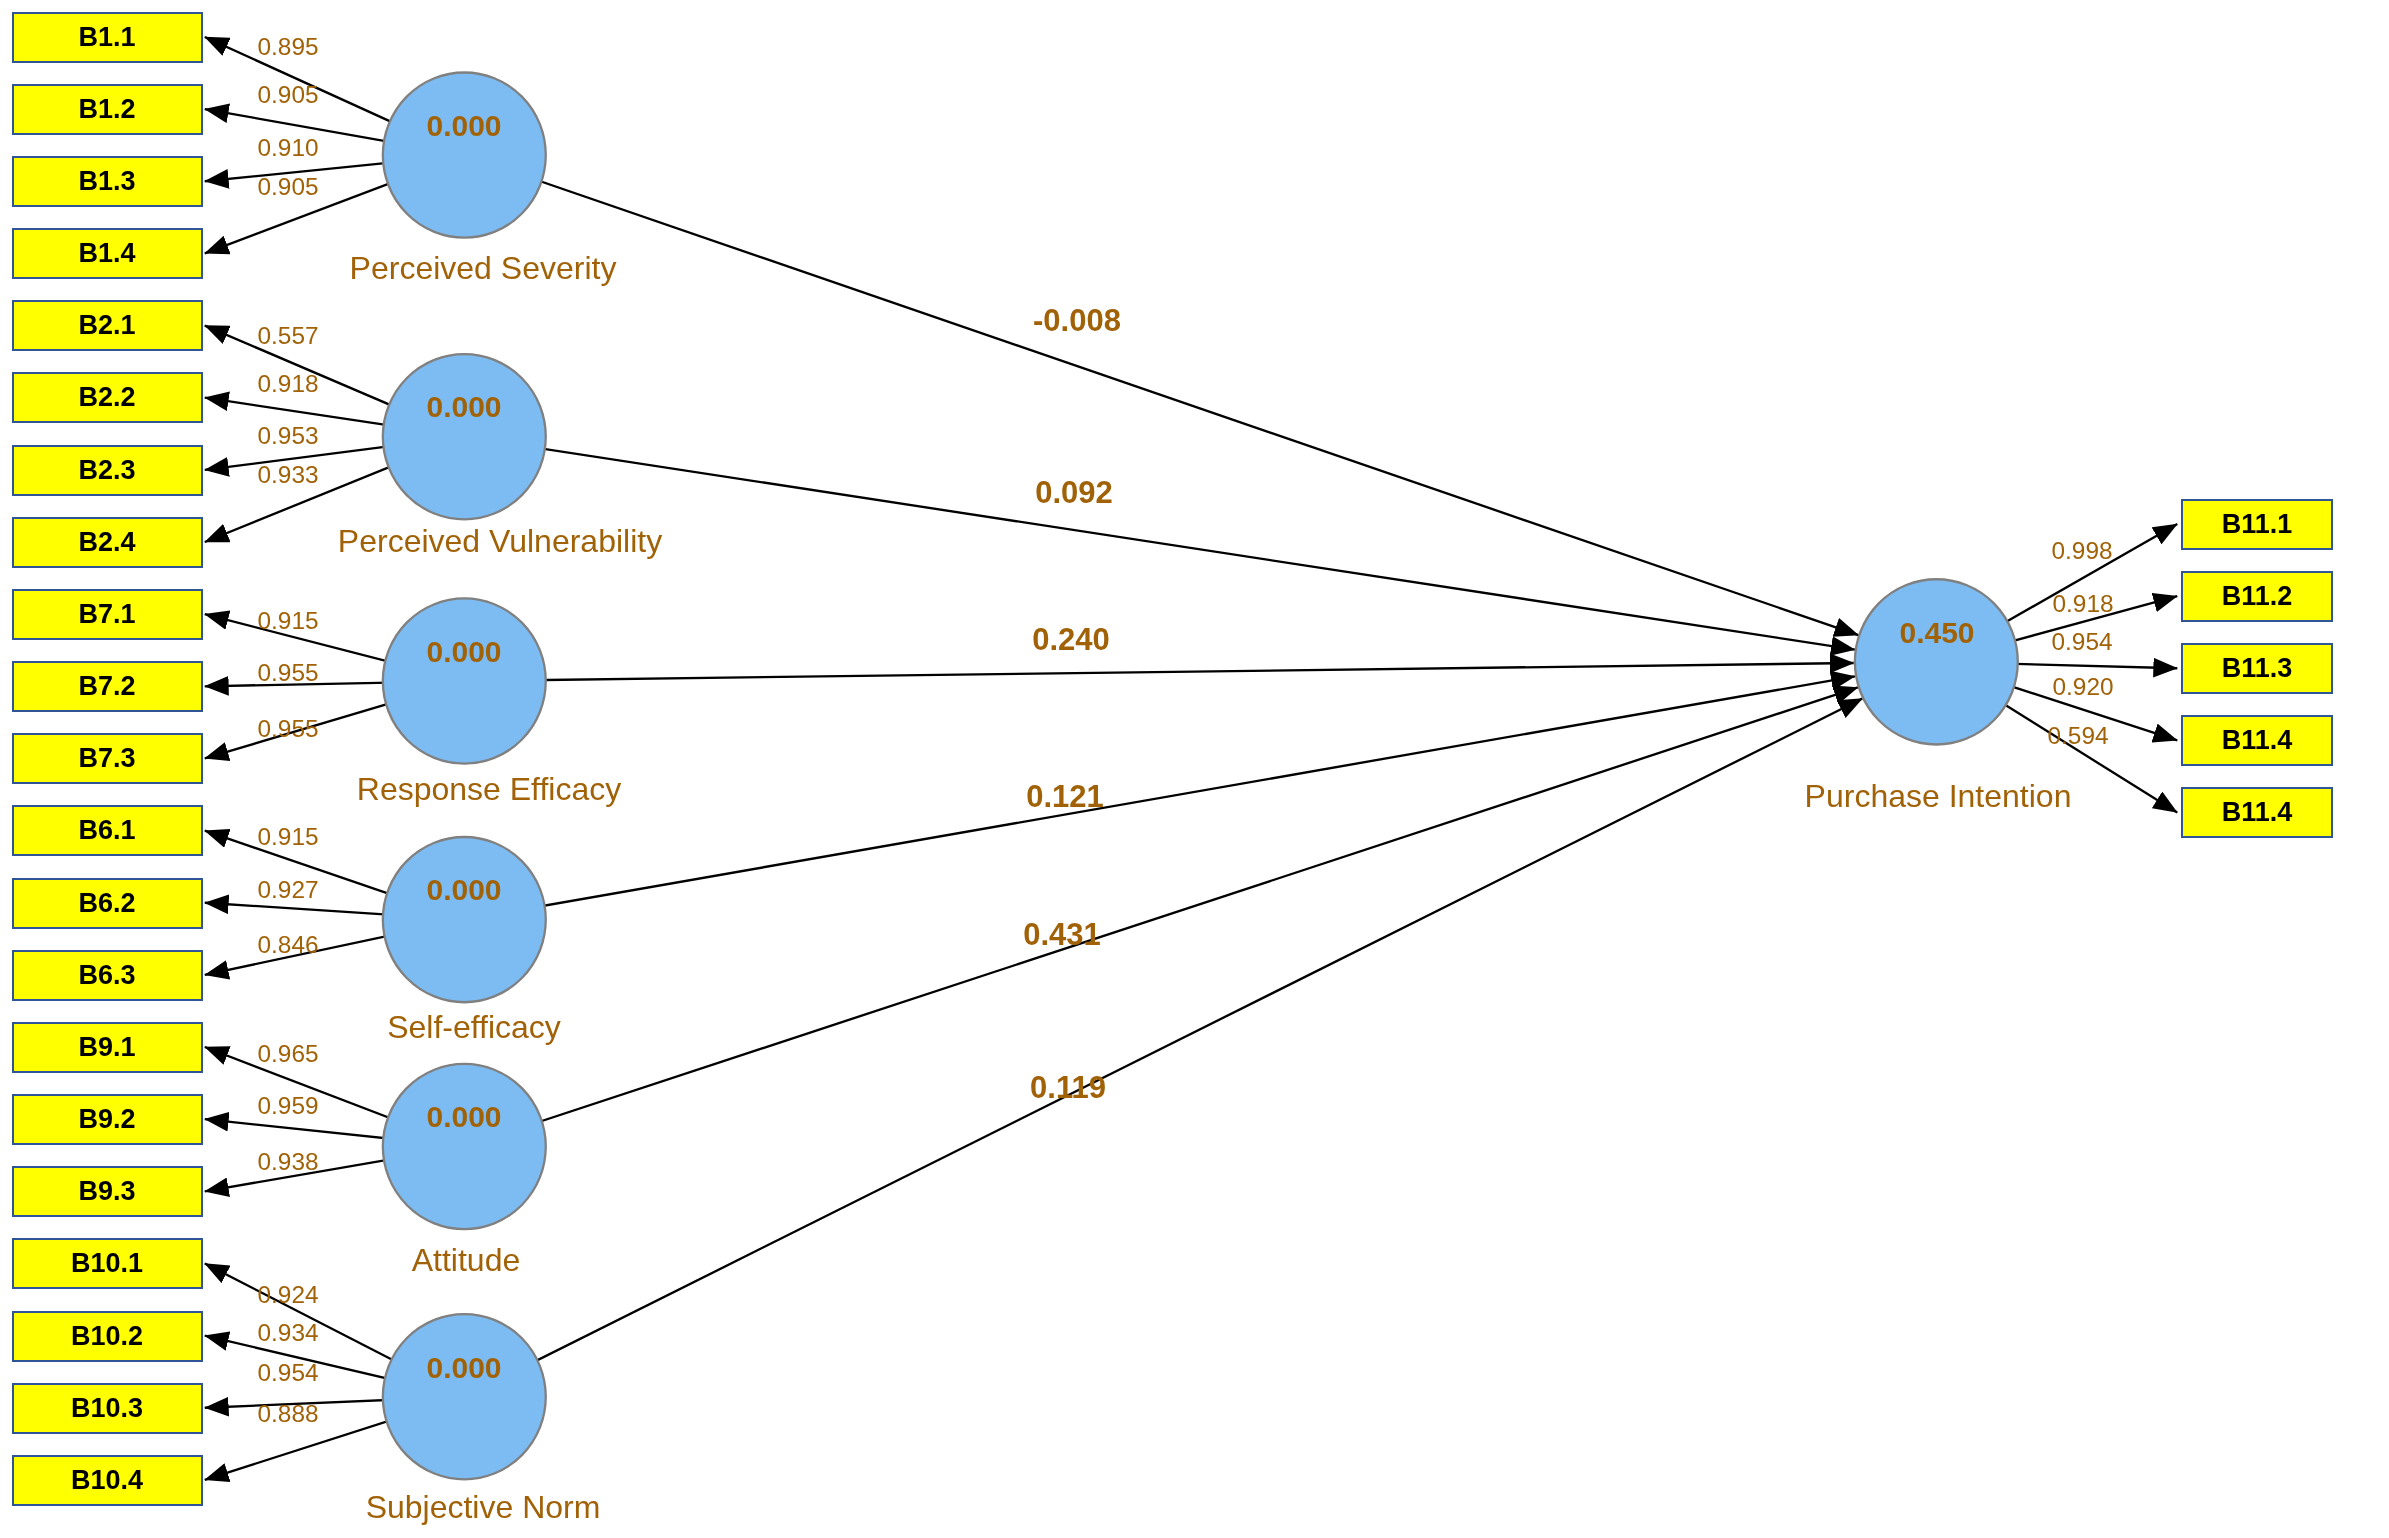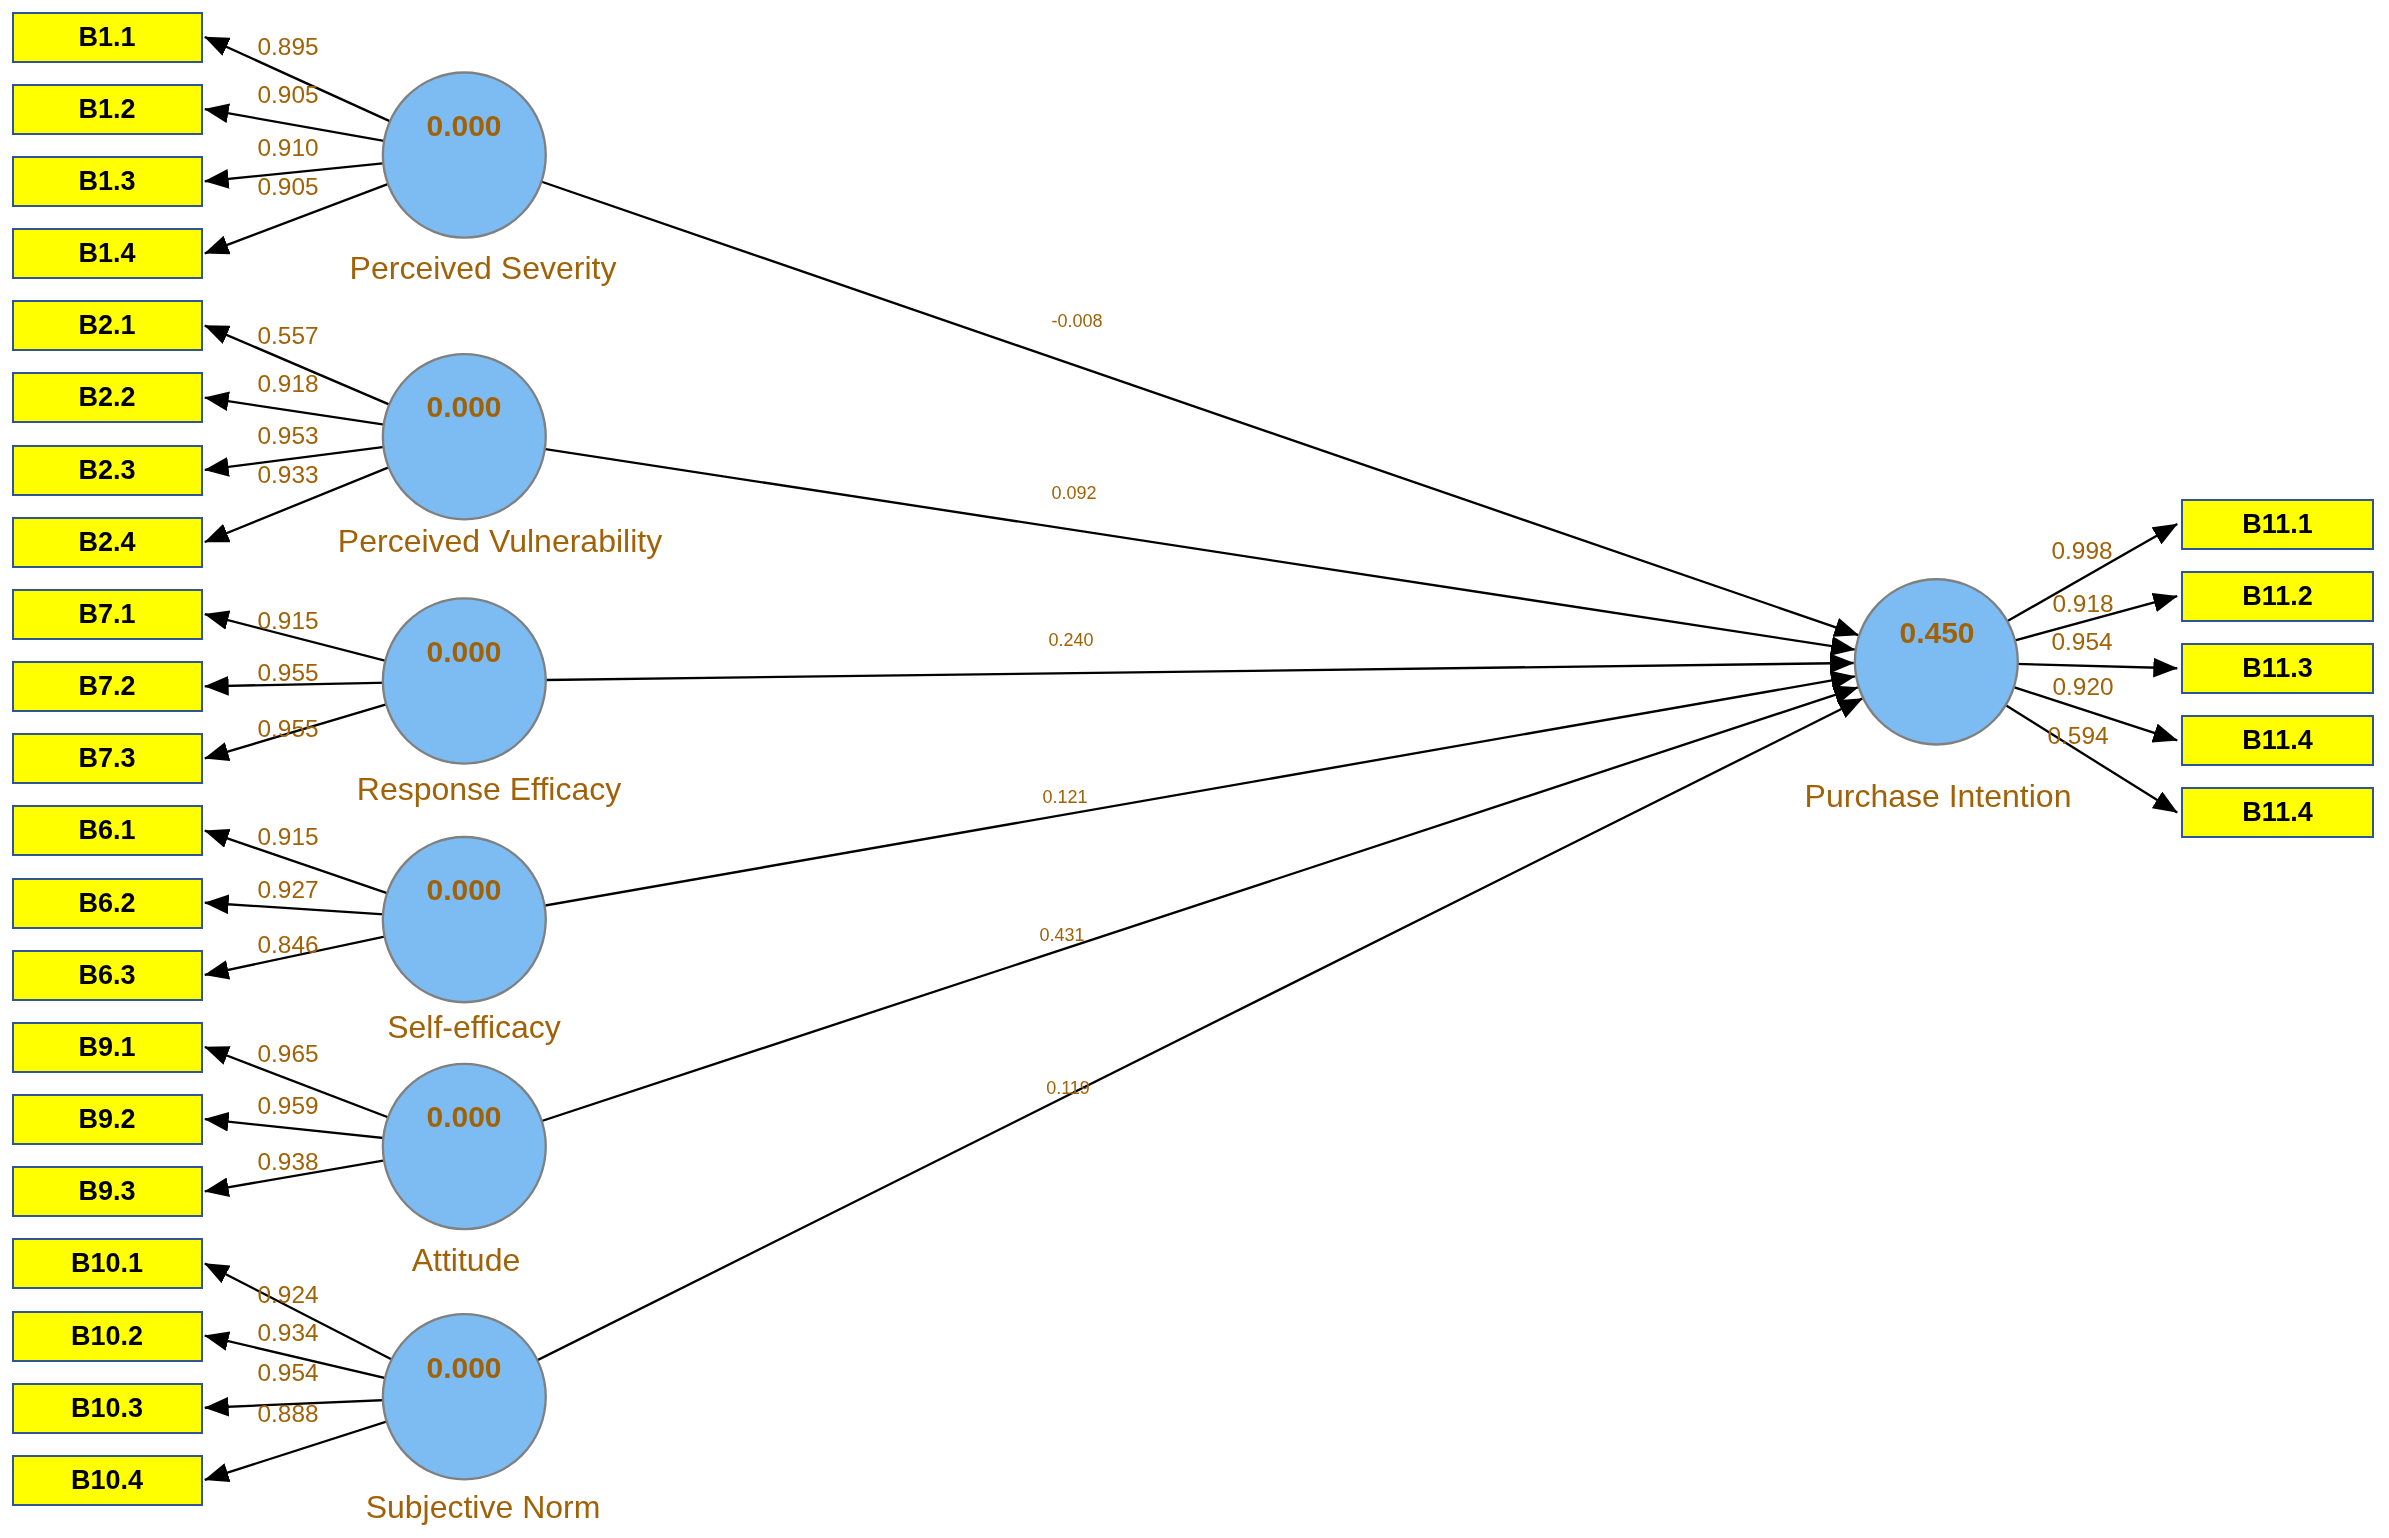--- a/index.html
+++ b/index.html
@@ -1,23 +1,23 @@
 <!DOCTYPE html>
 <html style="font-size:9.3px"><head>
 <meta charset="utf-8">
 <style>
   html,body{margin:0;padding:0;background:#ffffff;}
   #canvas{position:relative;width:2389px;height:1539px;background:#ffffff;font-family:"Liberation Sans",sans-serif;overflow:hidden;}
   #wires{position:absolute;left:0;top:0;width:2389px;height:1539px;}
   .ibox{position:absolute;width:191px;height:51px;box-sizing:border-box;background:#FFFF00;border:2.9px solid #2F5597;display:flex;align-items:center;justify-content:center;font-weight:700;font-size:27px;color:#000;z-index:2;}
-  .rbox{left:2181px;width:193px;}
+  .rbox{left:2181px;width:152px;}
   .lbox{left:11.6px;}
   .lbl{position:absolute;transform:translate(-50%,-50%);white-space:nowrap;color:#a16207;z-index:3;}
   .loading{font-size:24.4px;font-weight:400;}
-  .pathco{font-size:18px;font-weight:400;}
+  .pathco{font-size:31px;font-weight:700;}
   .cname{font-size:32px;font-weight:400;}
   .cvalue{font-size:30px;font-weight:600;}
 </style>
 </head>
 <body>
 
 <div id="canvas">
 
   <svg id="wires" viewBox="0 0 4106 2644">
     <defs>

